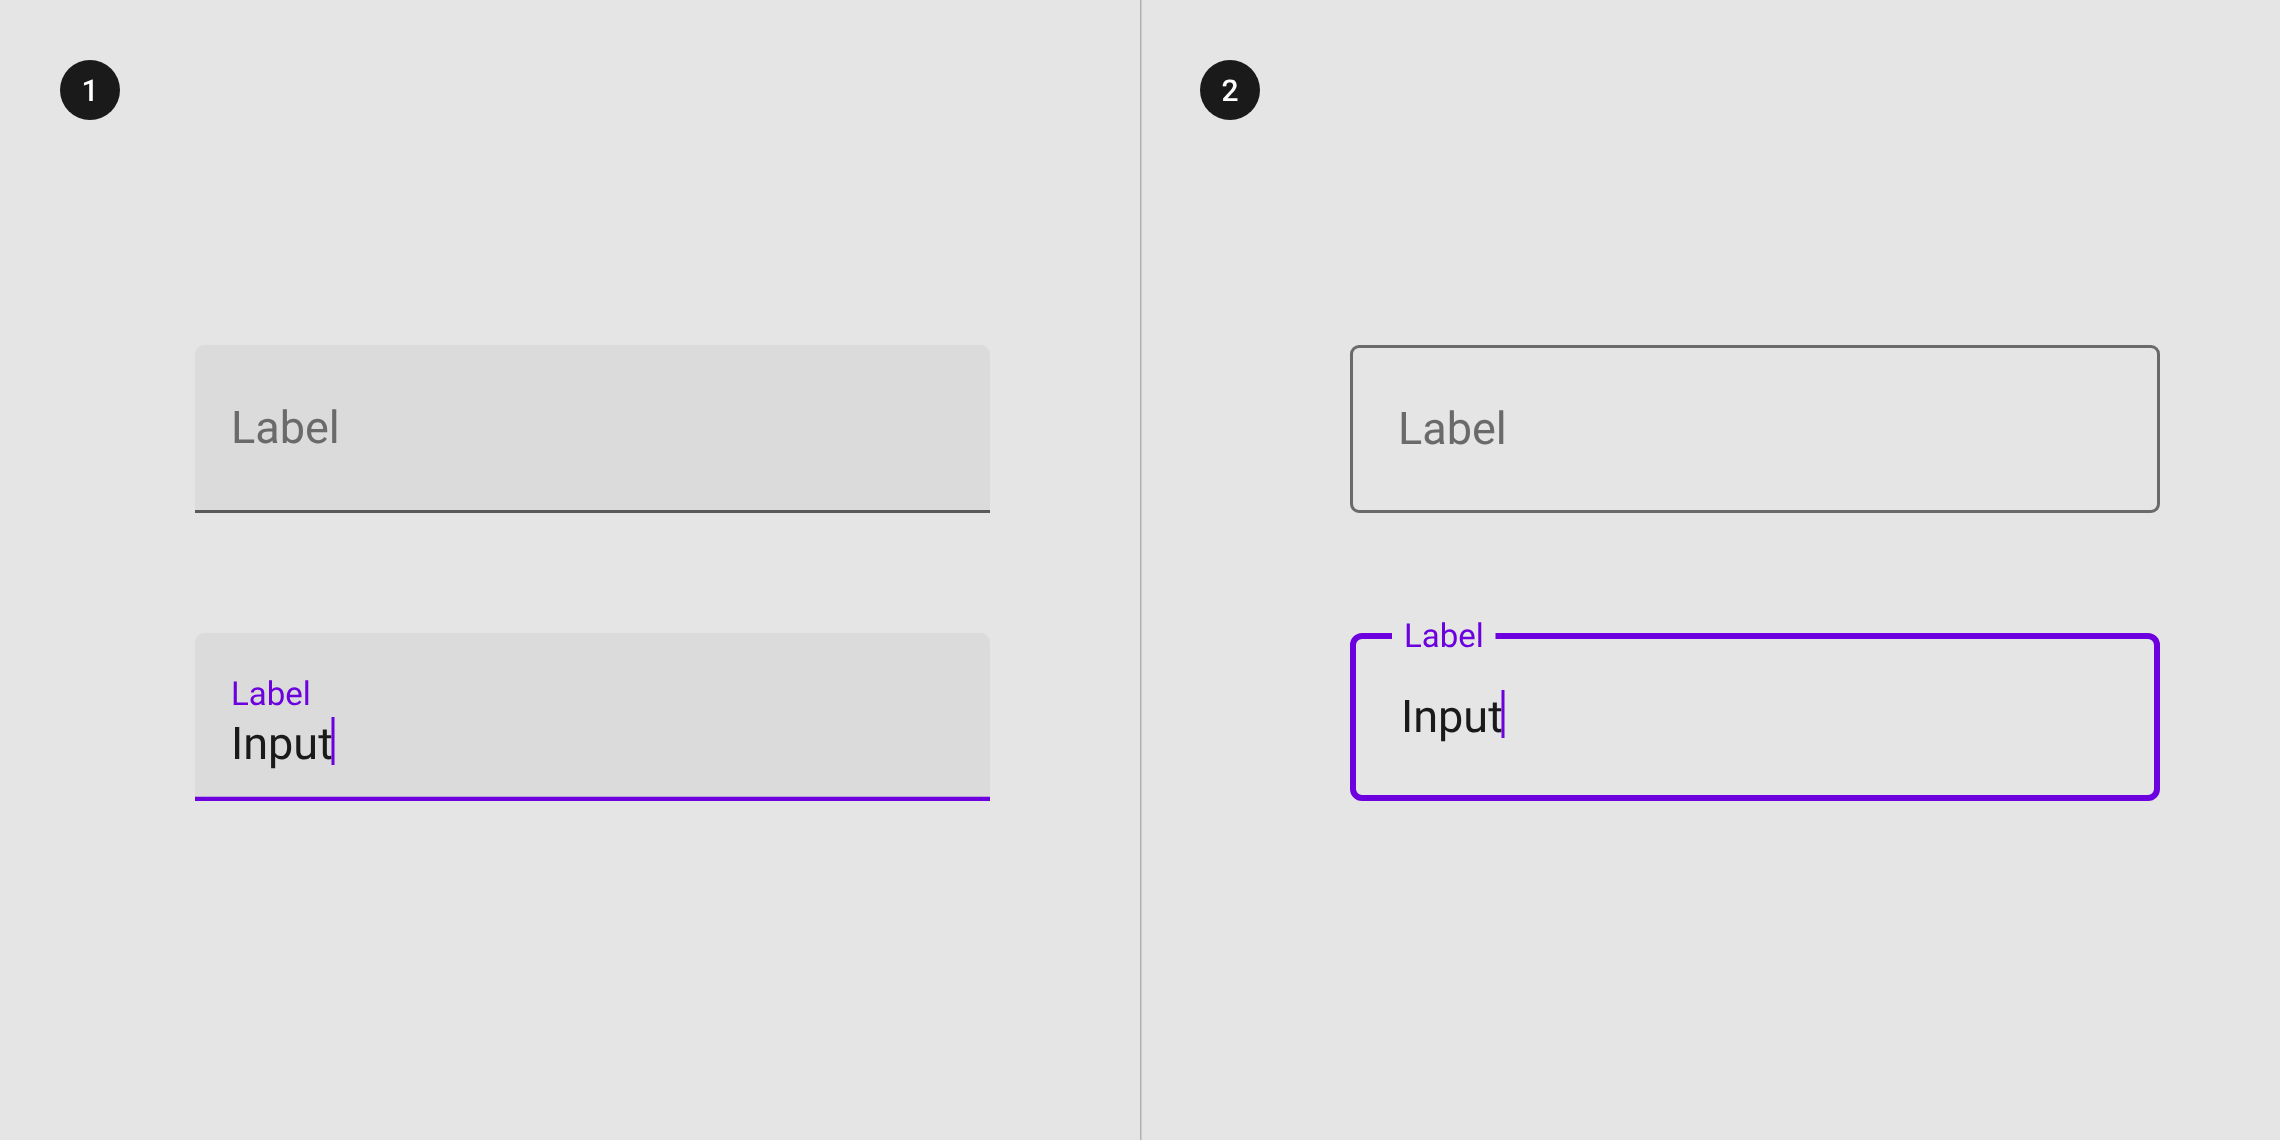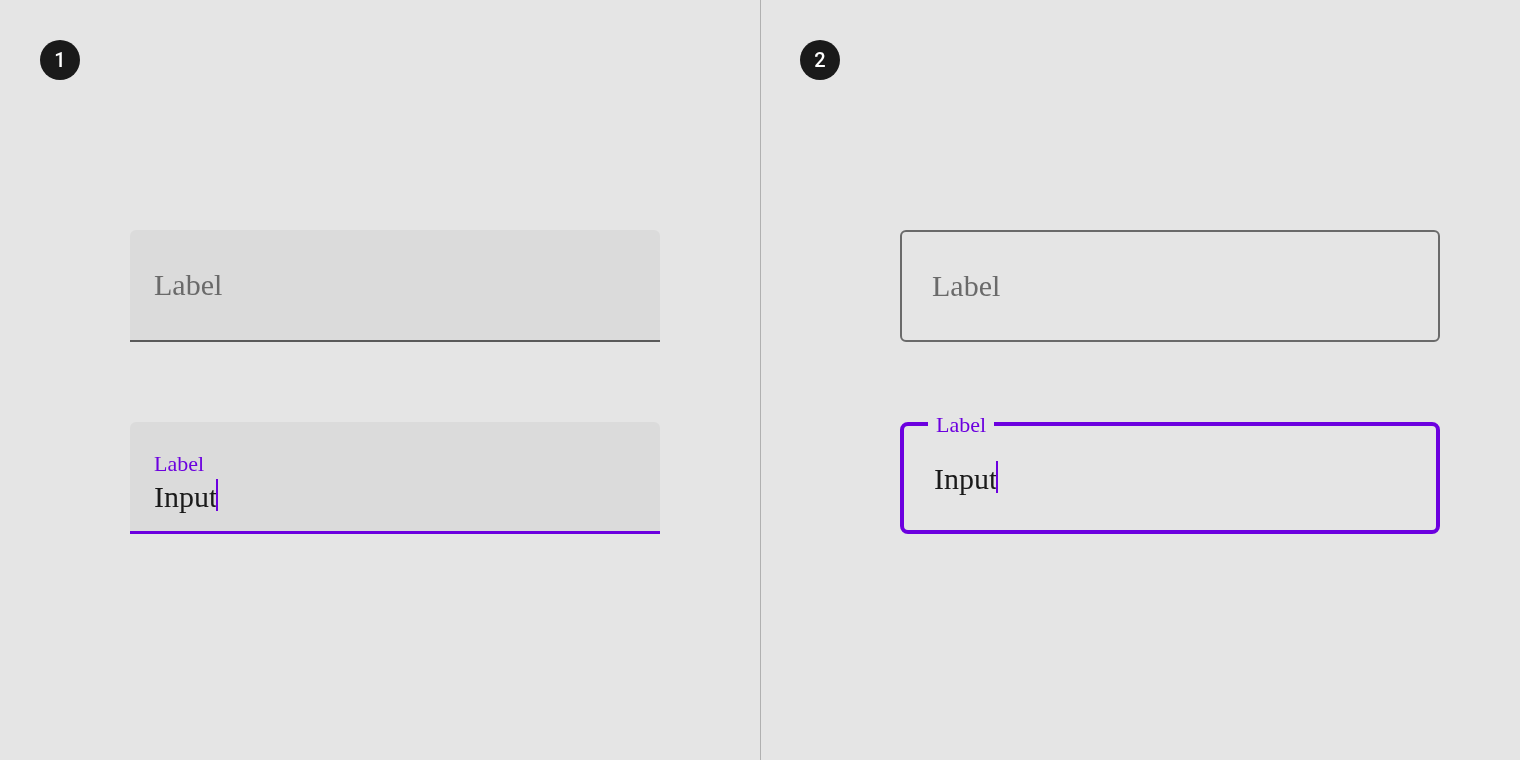--- a/index.html
+++ b/index.html
@@ -39,21 +39,20 @@
       align-items: center;
       justify-content: center;
       font-size: 20px;
       font-weight: 500;
     }
     .field-container {
       position: relative;
       margin-top: 150px;
       margin-left: 90px;
       margin-right: 60px;
-      font-family: Liberation Serif, serif;
     }
     .panel-right .field-container {
       margin-left: 100px;
       margin-right: 40px;
     }
     
     .filled-field-inactive {
       height: 112px;
       background: #dbdbdb;
       border-top-left-radius: 6px;

